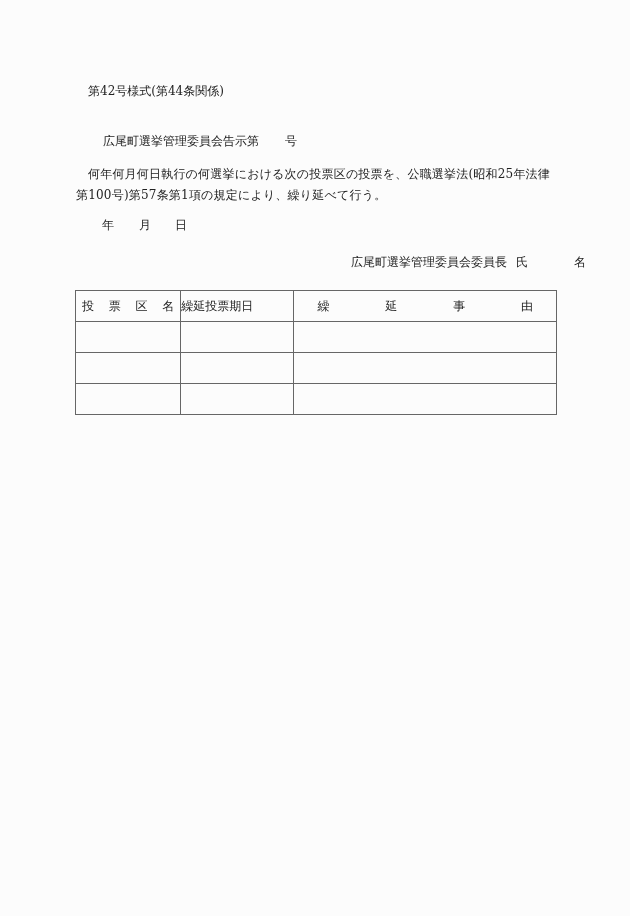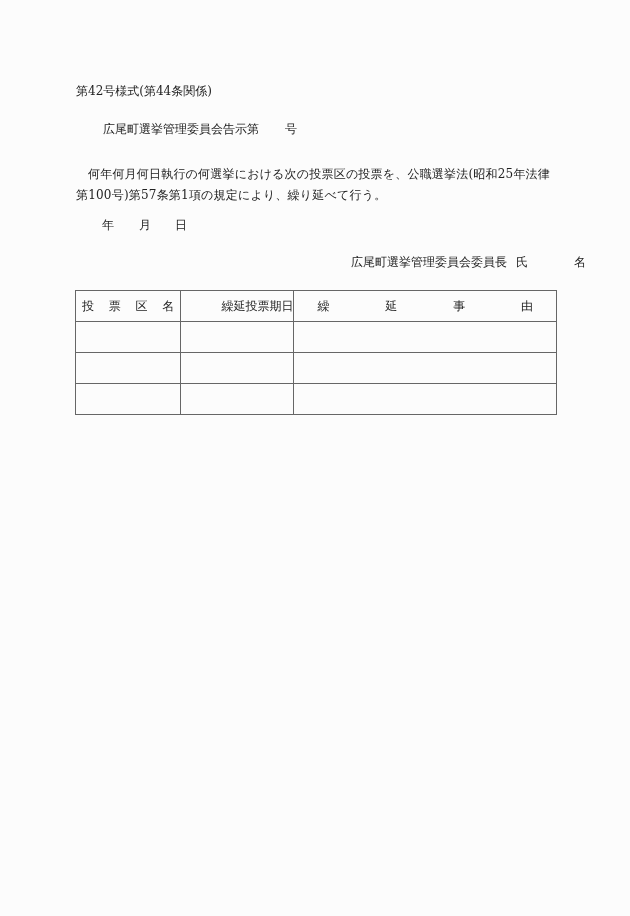--- a/index.html
+++ b/index.html
@@ -14,22 +14,22 @@
       overflow: hidden;
       font-family: "DejaVu Serif", "Liberation Serif", serif;
       color: #222;
     }
     .line {
       position: absolute;
       font-size: 12px;
       line-height: 14px;
       white-space: nowrap;
     }
-    .form-number { left: 76px; top: 84px; }
-    .notice-title { left: 103px; top: 122px; text-align: center; }
+    .form-number { left: 88px; top: 84px; }
+    .notice-title { left: 103px; top: 134px; text-align: center; }
     .notice-title .gap { display: inline-block; width: 26px; }
     .body-text {
       position: absolute;
       left: 76px;
       top: 164px;
       width: 482px;
       font-size: 12px;
       line-height: 21px;
       text-indent: 12px;
       letter-spacing: 0.2px;
@@ -59,21 +59,21 @@
     }
     .col1 { width: 105px; }
     .col2 { width: 113px; }
     .col3 { width: 262px; }
     .spread {
       display: flex;
       justify-content: space-between;
       padding: 0 6px;
     }
     .spread.col3-spread { padding: 0 23px 0 23px; }
-    .center { text-align: right; }
+    .center { text-align: left; }
   </style>
 </head>
 <body>
 
 <div class="line form-number">第42号様式(第44条関係)</div>
 
 <div class="line notice-title">
   <span>広尾町選挙管理委員会告示第</span><span class="gap"></span><span>号</span>
 </div>
 

